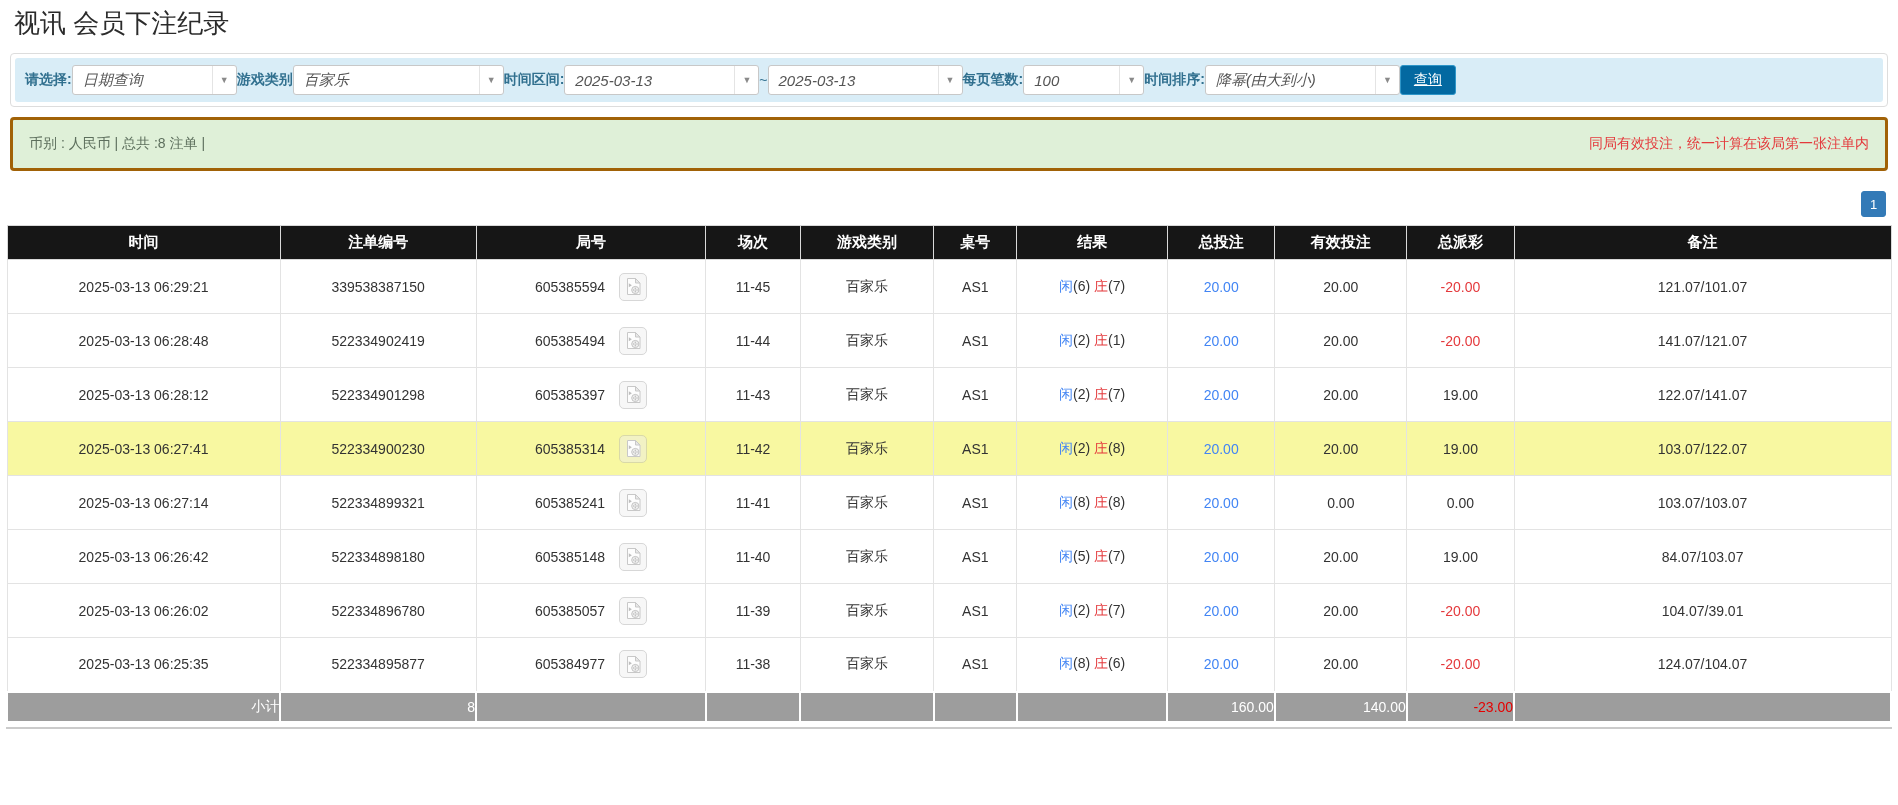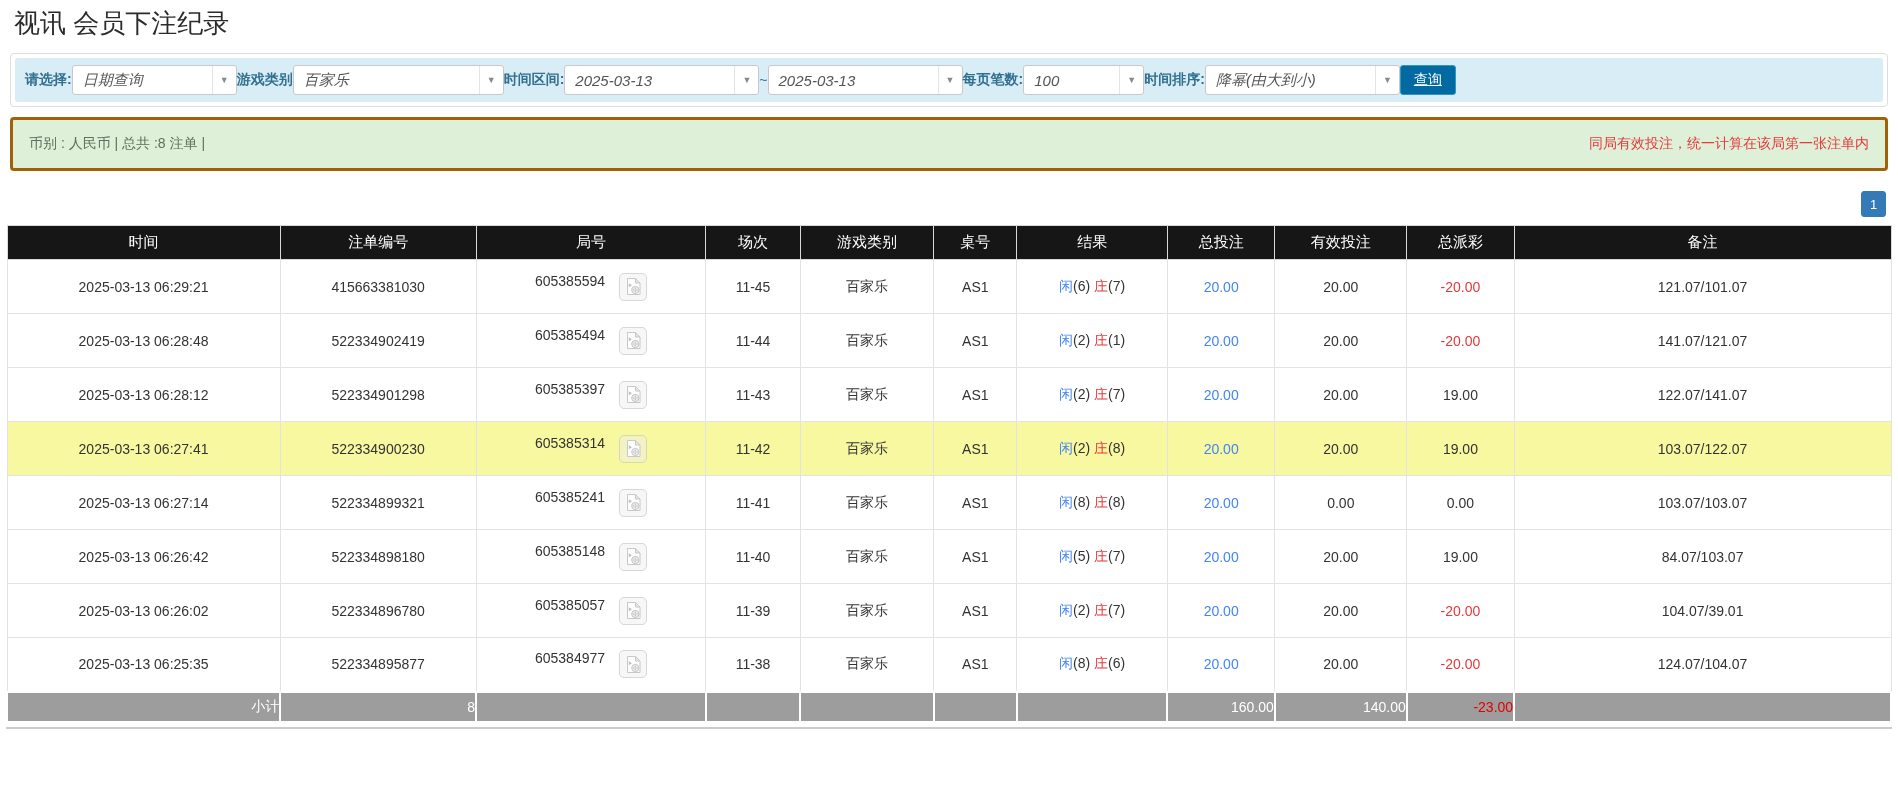--- a/index.html
+++ b/index.html
@@ -33,27 +33,27 @@
   .alert-right { color:#e4393c; }
 
   
   .pagination-row { margin:20px 12px 8px; display:flex; justify-content:flex-end; }
   .page-btn { min-width:25px; height:26px; background:#337ab7; color:#fff; border:1px solid #337ab7;
               border-radius:3px; font-size:13px; display:flex; align-items:center; justify-content:center; cursor:pointer; }
 
   
   .table-wrap { margin:0 6px; border-bottom:2px solid #cbcbcb; padding-bottom:4px; }
   table { width:100%; border-collapse:collapse; table-layout:fixed; }
-  thead th { background:#161616; color:#fff; font-size:15px; font-weight:normal; height:34px;
+  thead th { background:#161616; color:#fff; font-size:15px; font-weight:bold; height:34px;
              border:1px solid #d9d9d9; }
   tbody td { height:54px; text-align:center; font-size:14px; border:1px solid #e3e3e3; background:#fff; color:#333; }
   tbody tr.hl td { background:#f8f8a1; }
   .blue { color:#4285f4; }
   .red { color:#e4393c; }
-  .round-cell-inner { display:flex; align-items:flex-start; justify-content:center; gap:14px; }
+  .round-cell-inner { display:flex; align-items:center; justify-content:center; gap:14px; }
   .round-btn { width:28px; height:28px; border:1px solid #d7d7d7; background:#f7f7f7; border-radius:5px;
                display:inline-flex; align-items:center; justify-content:center; cursor:pointer; padding:0; }
   tr.hl .round-btn { background:#f2f2c4; border-color:#d9d9a8; }
   tfoot td { background:#9d9d9d; color:#fff; height:30px; border:2px solid #fff; text-align:right; font-size:14px; }
   tfoot td.fred { color:#e60000; }
 </style>
 </head>
 <body>
 
 <h1 class="page-title">视讯 会员下注纪录</h1>
@@ -134,21 +134,21 @@
           <th>结果</th>
           <th>总投注</th>
           <th>有效投注</th>
           <th>总派彩</th>
           <th>备注</th>
         </tr>
       </thead>
     <tbody>
         <tr>
           <td>2025-03-13 06:29:21</td>
-          <td>415663381030</td>
+          <td>339538387150</td>
           <td>
             <div class="round-cell-inner">
               <span>605385594</span>
               <button class="round-btn">
                 <svg width="17" height="19" viewBox="0 0 17 19">
                   <path d="M2.5 1.5h8l4.5 4.5v11.5h-12.5z" fill="#fdfdfd" stroke="#c8c8c8"></path>
                   <path d="M10.5 1.5v4.5h4.5z" fill="#e8e8e8" stroke="#c8c8c8"></path>
                   <path d="M3.8 6.2l3.1 2-3.1 2z" fill="#bdbdbd"></path>
                   <circle cx="10.3" cy="13" r="3.6" fill="#f1f1f1" stroke="#c4c4c4"></circle>
                   <circle cx="10.3" cy="11.3" r=".75" fill="#bcbcbc"></circle>

